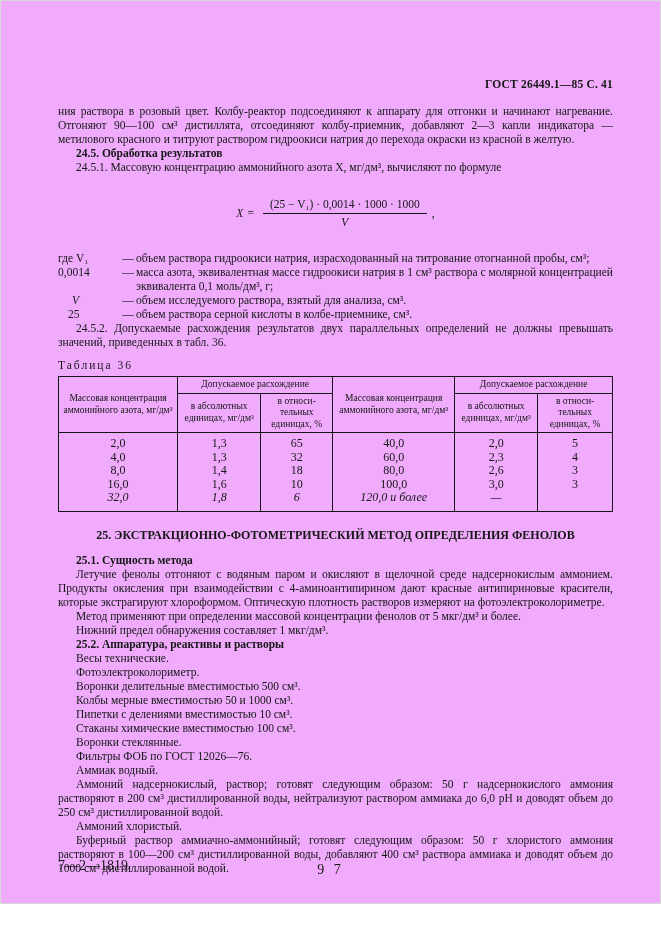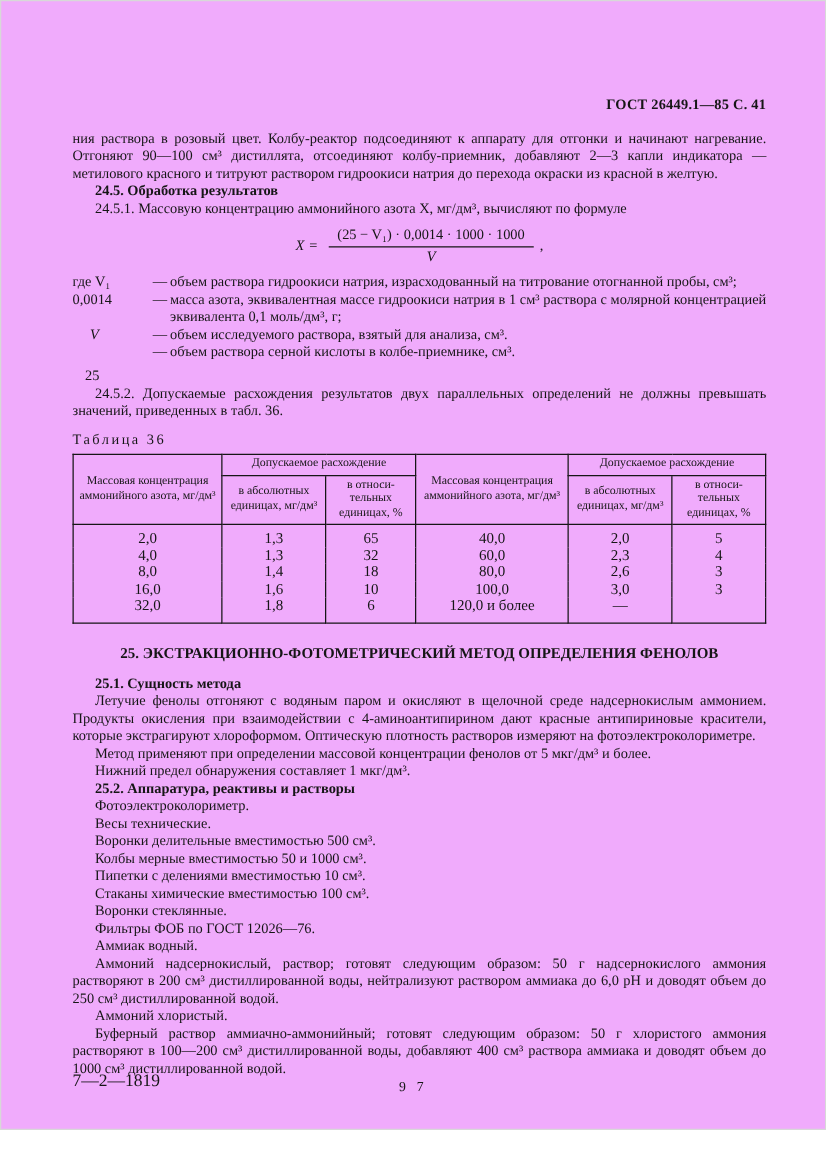--- a/index.html
+++ b/index.html
@@ -14,40 +14,40 @@
   }
   .doc-header { text-align:right; font-weight:bold; margin-bottom:13px; letter-spacing:.2px; }
   p.body { text-align:justify; }
   p.ind { text-indent:18px; }
   .sec-head { font-weight:bold; text-indent:18px; }
   .big-head { font-weight:bold; text-align:center; margin:16px 10px 10px; line-height:15px; }
 
   
   .formula-row { display:flex; justify-content:center; align-items:center; margin:7px 0 6px; }
   .var { font-style:italic; }
-  .frac { display:inline-flex; flex-direction:column; text-align:center; margin:0 5px; }
+  .frac { display:inline-flex; flex-direction:column; text-align:center; margin:16px 5px; }
   .frac .num { padding:0 7px 2px; border-bottom:1px solid #161616; }
   .frac .den { padding-top:1px; }
 
   
   .def-row { display:flex; }
   .def-term { width:62px; flex:none; }
   .def-dash { width:16px; flex:none; text-align:center; }
   .def-text { flex:1; text-align:justify; }
 
   
   .tbl-caption { text-align:left; margin:9px 2px 4px 0; letter-spacing:2px; }
   table.t36 { width:100%; border-collapse:collapse; font-size:9.5px; line-height:11.5px; table-layout:fixed; margin-bottom:4px; }
   .t36 th, .t36 td { border:1px solid #161616; padding:2px 3px; text-align:center; vertical-align:middle; font-weight:normal; }
   .t36 tbody td { border-top:none; border-bottom:none; padding:1px 3px; font-size:12px; }
   .t36 tbody tr.first td { padding-top:5px; }
-  .t36 tbody tr.last td { padding-bottom:7px; border-bottom:1px solid #161616; }
+  .t36 tbody tr.last td { padding-bottom:7px; border-bottom:1px solid #161616;font-style:italic; }
 
   .footer-code { position:absolute; left:57px; bottom:30px; font-size:14px; }
-  .footer-page { position:absolute; left:0; right:0; bottom:26px; text-align:center; font-size:11px; letter-spacing:3px; }
+  .footer-page { position:absolute; left:0; right:0; bottom:26px; text-align:center; font-size:14px; letter-spacing:3px; }
 </style>
 </head>
 <body>
 
 <div class="page">
 
   <div class="doc-header">ГОСТ 26449.1—85 С. 41</div>
 
   <p class="body">ния раствора в розовый цвет. Колбу-реактор подсоединяют к аппарату для отгонки и начинают нагревание. Отгоняют 90—100 см³ дистиллята, отсоединяют колбу-приемник, добавляют 2—3 капли индикатора — метилового красного и титруют раствором гидроокиси натрия до перехода окраски из красной в желтую.</p>
 
@@ -75,21 +75,21 @@
       <span class="def-term">0,0014</span>
       <span class="def-dash">—</span>
       <span class="def-text">масса азота, эквивалентная массе гидроокиси натрия в 1 см³ раствора с молярной концентрацией эквивалента 0,1 моль/дм³, г;</span>
     </div>
     <div class="def-row">
       <span class="def-term var" style="padding-left:14px;">V</span>
       <span class="def-dash">—</span>
       <span class="def-text">объем исследуемого раствора, взятый для анализа, см³.</span>
     </div>
     <div class="def-row">
-      <span class="def-term" style="padding-left:10px;margin-top:19px;">25</span>
+      <span class="def-term" style="padding-left:10px;">25</span>
       <span class="def-dash">—</span>
       <span class="def-text">объем раствора серной кислоты в колбе-приемнике, см³.</span>
     </div>
   </div>
 
   <p class="body ind">24.5.2. Допускаемые расхождения результатов двух параллельных определений не должны превышать значений, приведенных в табл. 36.</p>
 
   <div class="tbl-caption">Таблица 36</div>
 
   <table class="t36">
@@ -161,22 +161,22 @@
 
   <h2 class="big-head" style="font-size:12px;">25. ЭКСТРАКЦИОННО-ФОТОМЕТРИЧЕСКИЙ МЕТОД ОПРЕДЕЛЕНИЯ ФЕНОЛОВ</h2>
 
   <p class="sec-head">25.1. Сущность метода</p>
   <p class="body ind">Летучие фенолы отгоняют с водяным паром и окисляют в щелочной среде надсернокислым аммонием. Продукты окисления при взаимодействии с 4-аминоантипирином дают красные антипириновые красители, которые экстрагируют хлороформом. Оптическую плотность растворов измеряют на фотоэлектроколориметре.</p>
   <p class="body ind">Метод применяют при определении массовой концентрации фенолов от 5 мкг/дм³ и более.</p>
   <p class="body ind">Нижний предел обнаружения составляет 1 мкг/дм³.</p>
 
   <p class="sec-head">25.2. Аппаратура, реактивы и растворы</p>
 
+  <p class="body ind">Весы технические.</p>
   <p class="body ind">Фотоэлектроколориметр.</p>
-  <p class="body ind">Весы технические.</p>
   <p class="body ind">Воронки делительные вместимостью 500 см³.</p>
   <p class="body ind">Колбы мерные вместимостью 50 и 1000 см³.</p>
   <p class="body ind">Пипетки с делениями вместимостью 10 см³.</p>
   <p class="body ind">Стаканы химические вместимостью 100 см³.</p>
   <p class="body ind">Воронки стеклянные.</p>
   <p class="body ind">Фильтры ФОБ по ГОСТ 12026—76.</p>
   <p class="body ind">Аммиак водный.</p>
 
   <p class="body ind">Аммоний надсернокислый, раствор; готовят следующим образом: 50 г надсернокислого аммония растворяют в 200 см³ дистиллированной воды, нейтрализуют раствором аммиака до 6,0 pH и доводят объем до 250 см³ дистиллированной водой.</p>
   <p class="body ind">Аммоний хлористый.</p>

